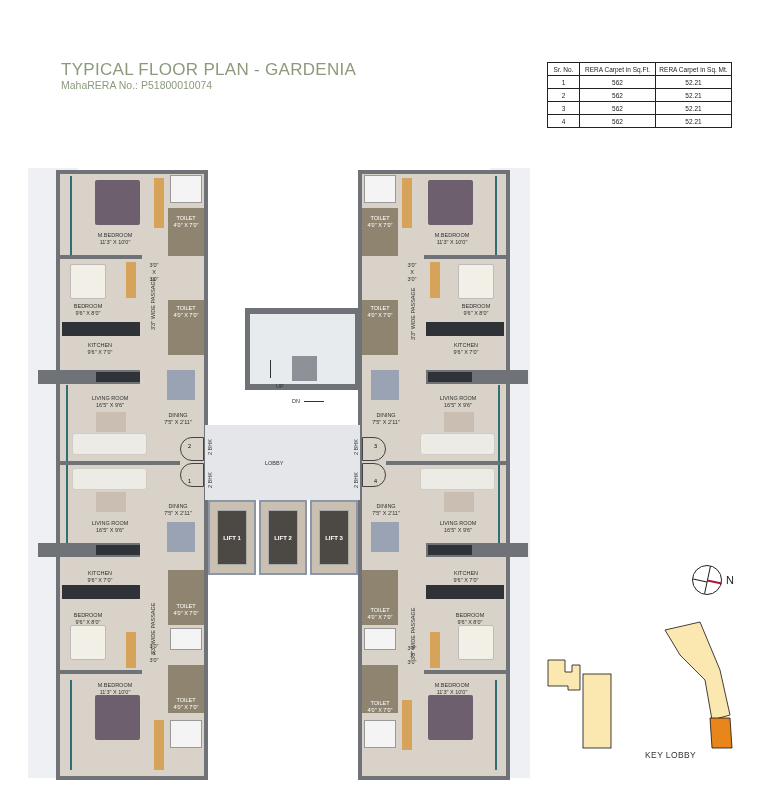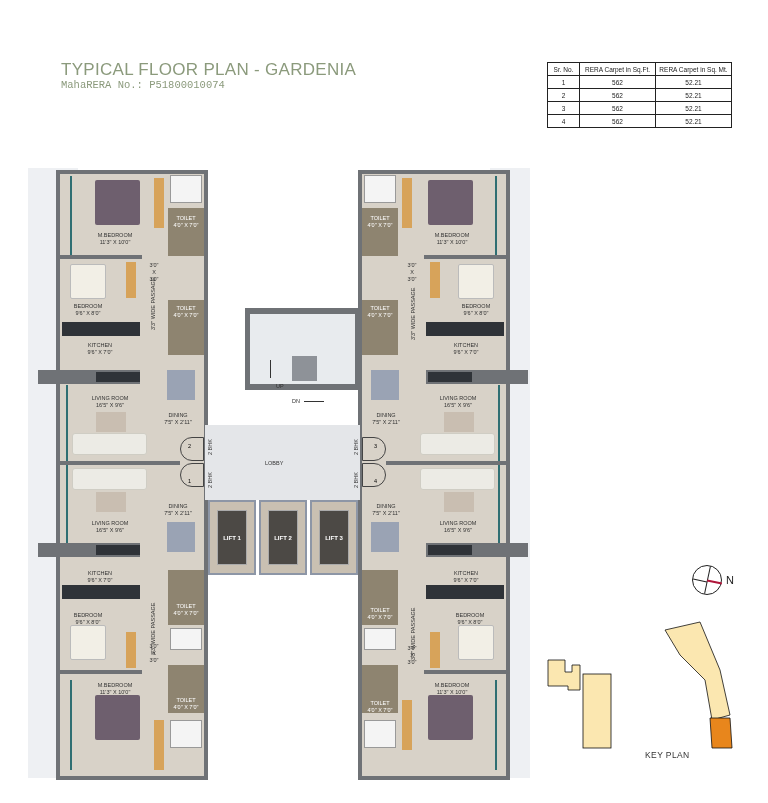--- a/index.html
+++ b/index.html
@@ -1,20 +1,20 @@
 <!DOCTYPE html>
 <html><head>
 <meta charset="utf-8">
 <style>
   * { box-sizing: border-box; margin: 0; padding: 0; }
   html, body { width: 768px; height: 803px; background: #ffffff; overflow: hidden; }
   body { position: relative; font-family: "Liberation Sans", sans-serif; }
 
   .title { position: absolute; left: 61px; top: 60px; font-size: 17px; color: #8b9a7c; letter-spacing: 0.3px; white-space: nowrap; }
-  .subtitle { position: absolute; left: 61px; top: 79px; font-size: 10.5px; color: #8b9a7c; white-space: nowrap; font-family: Liberation Mono, monospace; }
+  .subtitle { position: absolute; left: 61px; top: 79px; font-size: 10.5px; color: #8b9a7c; white-space: nowrap; }
 
   table.area { position: absolute; left: 547px; top: 62px; border-collapse: collapse; font-size: 6.5px; color: #222; }
   table.area th, table.area td { border: 1px solid #222; height: 13px; text-align: center; font-weight: normal; padding: 0 2px; white-space: nowrap; }
   table.area th:nth-child(1), table.area td:nth-child(1) { width: 32px; }
   table.area th:nth-child(2), table.area td:nth-child(2) { width: 76px; }
   table.area th:nth-child(3), table.area td:nth-child(3) { width: 76px; }
 
   .plan { position: absolute; left: 0; top: 0; width: 768px; height: 803px; }
   .abs { position: absolute; }
   .shadow { background: #eef0f3; }
@@ -234,13 +234,13 @@
   <div style="position:absolute;left:14px;top:15px;width:15px;height:2px;background:#b0163a;transform:rotate(12deg);"></div>
 </div>
 <div class="compass-n">N</div>
 
 <svg class="abs" style="position:absolute;left:540px;top:600px;" width="210" height="150" viewBox="0 0 210 150">
   <polygon points="8,60 25,60 25,72 32,72 32,65 40,65 40,90 28,90 28,86 8,86" fill="#fbe7b0" stroke="#111" stroke-width="0.8"></polygon>
   <rect x="43" y="74" width="28" height="74" fill="#fbe7b0" stroke="#111" stroke-width="0.8"></rect>
   <polygon points="125,30 160,22 180,70 190,115 172,120 165,80 140,55" fill="#fbe7b0" stroke="#111" stroke-width="0.8"></polygon>
   <polygon points="170,118 190,118 192,148 172,148" fill="#e8861c" stroke="#111" stroke-width="0.8"></polygon>
 </svg>
-<div class="keyplan-label">KEY PLAN</div>
+<div class="keyplan-label">KEY LOBBY</div>
 
 </body></html>

